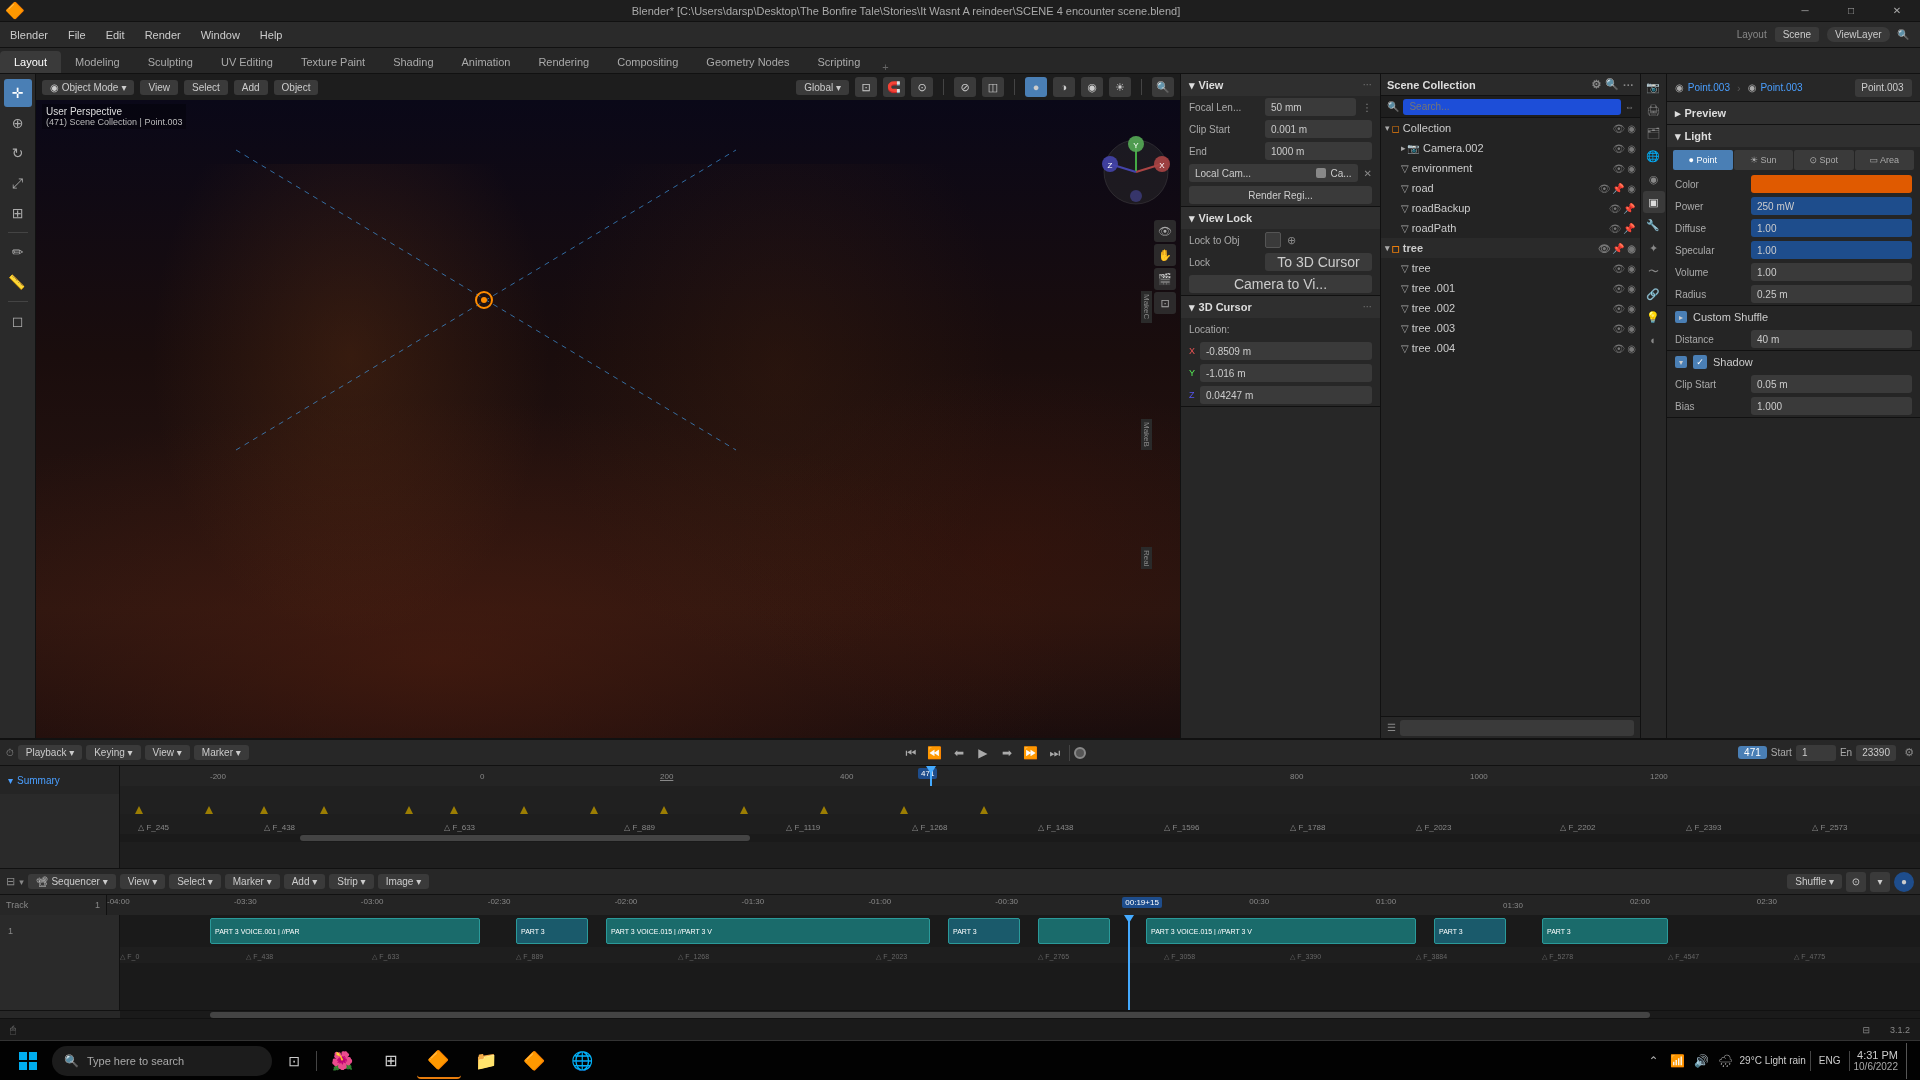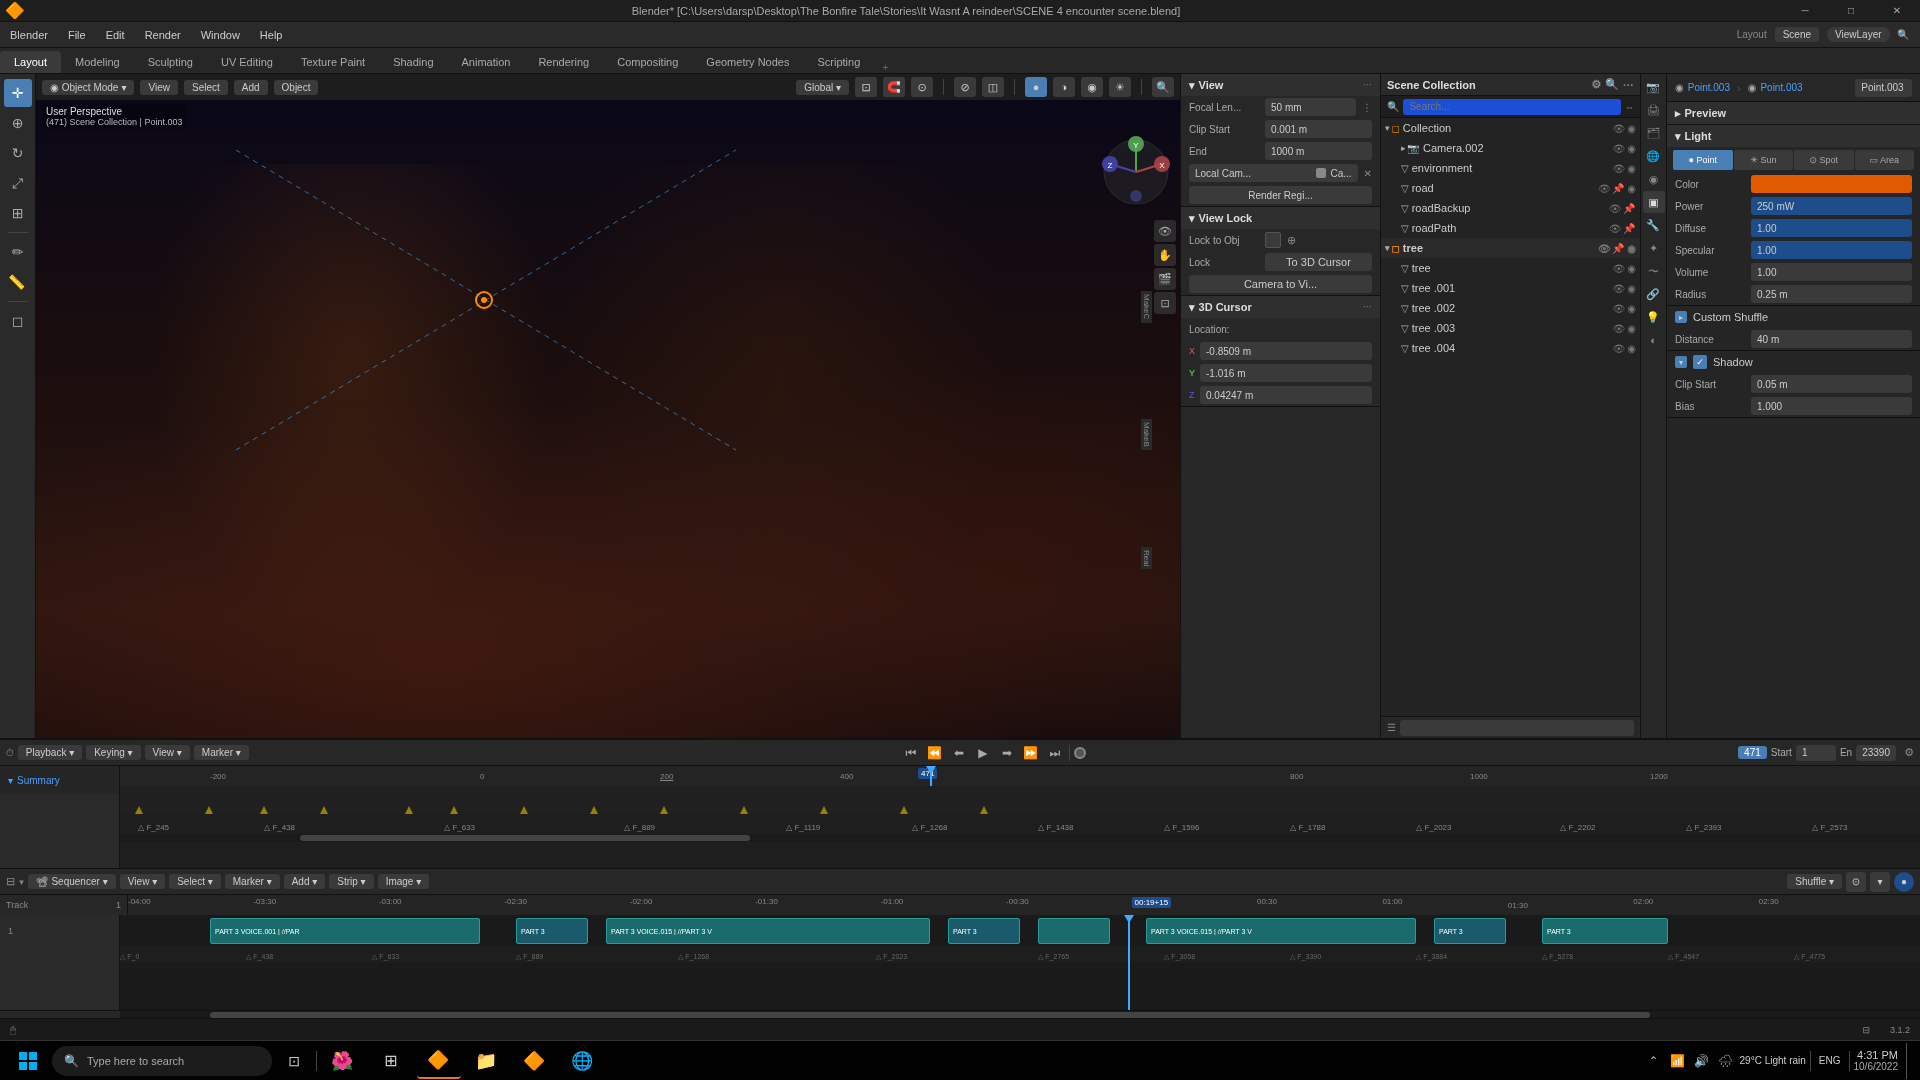--- a/index.html
+++ b/index.html
@@ -92,21 +92,21 @@
     .lt-tab { flex: 1; height: 20px; background: #3a3a3a; display: flex; align-items: center; justify-content: center; font-size: 9px; color: #aaa; cursor: pointer; border-radius: 2px; }
     .lt-tab.active { background: #4a7fb5; color: #fff; }
 
     
     .color-swatch { height: 18px; flex: 1; border-radius: 3px; }
 
     
     #props-sidebar { width: 26px; background: #272727; display: flex; flex-direction: column; align-items: center; padding-top: 2px; gap: 1px; border-right: 1px solid #111; }
     .props-icon { width: 22px; height: 22px; display: flex; align-items: center; justify-content: center; border-radius: 3px; cursor: pointer; font-size: 11px; color: #888; }
     .props-icon.active { background: #3a3a3a; color: #ddd; }
-    .view-lock-btn { flex: 1; height: 18px; background: #3a3a3a; border-radius: 3px; display: flex; align-items: center; justify-content: center; font-size: 11px; color: #ccc; cursor: pointer; }
+    .view-lock-btn { flex: 1; height: 18px; background: #3a3a3a; border-radius: 3px; display: flex; align-items: center; justify-content: center; font-size: 14px; color: #ccc; cursor: pointer; }
 
     
     .vp-top-icon { width: 22px; height: 20px; display: flex; align-items: center; justify-content: center; background: #3a3a3a; border-radius: 3px; cursor: pointer; color: #ccc; font-size: 11px; }
     .vp-top-icon.active { background: #4a7fb5; }
 
     
     .play-ctrl { width: 20px; height: 20px; display: flex; align-items: center; justify-content: center; cursor: pointer; color: #aaa; font-size: 12px; }
     
     
     .frame-badge { background: #4a7fb5; color: #fff; padding: 1px 6px; border-radius: 3px; font-size: 10px; }
@@ -744,21 +744,21 @@
         <div class="tl-btn">
           <span>Shuffle</span> ▾
         </div>
         <div style="width:20px; height:20px; background:#3a3a3a; border-radius:3px; display:flex; align-items:center; justify-content:center; cursor:pointer;">⊙</div>
         <div style="width:20px; height:20px; background:#3a3a3a; border-radius:3px; display:flex; align-items:center; justify-content:center; cursor:pointer;">▾</div>
         <div style="width:20px; height:20px; background:#1e4d8c; border-radius:50%; display:flex; align-items:center; justify-content:center; cursor:pointer;">●</div>
       </div>
 
       <div id="seq-ruler" style="height:20px; background:#242424; display:flex; align-items:center; position:relative; overflow:hidden; font-size:8px; color:#888;">
 
-        <div style="width:128px; flex-shrink:0; background:#272727; height:100%; display:flex; align-items:center; padding:0 6px; border-right:1px solid #111; font-size:9px;">
+        <div style="width:107px; flex-shrink:0; background:#272727; height:100%; display:flex; align-items:center; padding:0 6px; border-right:1px solid #111; font-size:9px;">
           <span style="color:#888;">Track</span>
           <span style="margin-left:auto;">1</span>
         </div>
 
         <div style="flex:1; position:relative; height:100%;">
           <span style="position:absolute; left:0%; top:2px;">-04:00</span>
           <span style="position:absolute; left:7%; top:2px;">-03:30</span>
           <span style="position:absolute; left:14%; top:2px;">-03:00</span>
           <span style="position:absolute; left:21%; top:2px;">-02:30</span>
           <span style="position:absolute; left:28%; top:2px;">-02:00</span>

